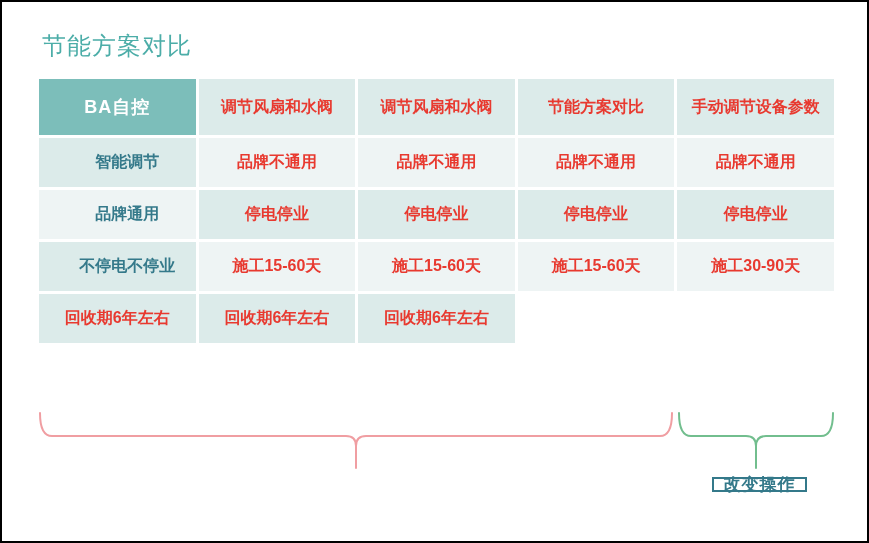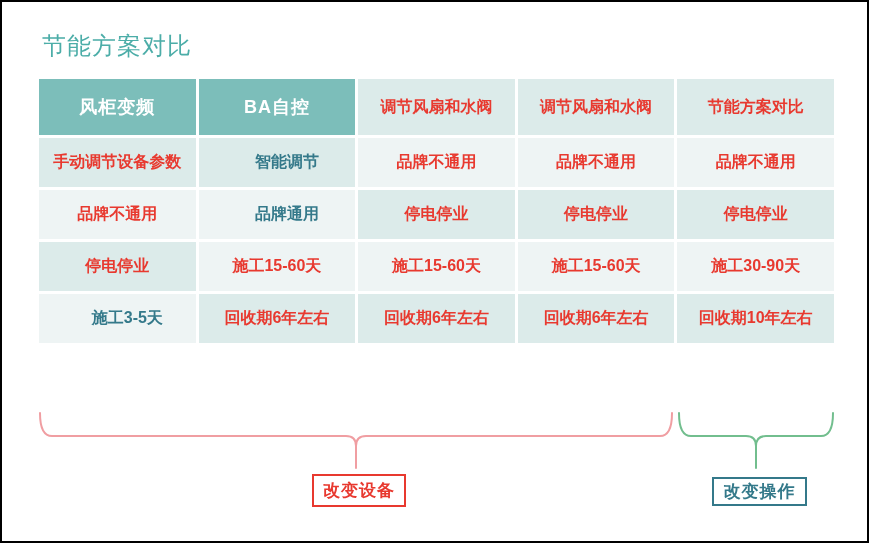--- a/index.html
+++ b/index.html
@@ -52,66 +52,61 @@
     background:#fff;
     font-size:17px;font-weight:bold;
     letter-spacing:1px;
   }
   .label-box.red{
     left:310px;top:472px;width:94px;height:33px;
     border:2px solid var(--red-text);
     color:var(--red-text);
   }
   .label-box.teal{
-    left:710px;top:475px;width:95px;height:29px;
+    left:710px;top:475px;width:95px;height:15px;
     border:2px solid var(--teal-text);
     color:var(--teal-text);
     align-items:center;
   }
 </style>
 </head>
 <body>
 
 <div class="frame" style="--title-color: #4cada8; --header-bg: #7cbeba; --row-odd: #dcebea; --row-even: #eef4f4; --red-text: #e8392f; --teal-text: #34798a; --brace-red: #f09ea2; --brace-green: #72be8e;">
   <h1 class="title">节能方案对比</h1>
 
   <div class="table" id="table">
-      <div class="cell head">风柜变频</div>
       <div class="cell head">BA自控</div>
       <div class="cell odd red">调节风扇和水阀</div>
       <div class="cell odd red">调节风扇和水阀</div>
       <div class="cell odd red">节能方案对比</div>
       <div class="cell odd red">手动调节设备参数</div>
       <div class="cell odd teal">智能调节</div>
       <div class="cell even red">品牌不通用</div>
       <div class="cell even red">品牌不通用</div>
       <div class="cell even red">品牌不通用</div>
       <div class="cell even red">品牌不通用</div>
       <div class="cell even teal">品牌通用</div>
       <div class="cell odd red">停电停业</div>
       <div class="cell odd red">停电停业</div>
       <div class="cell odd red">停电停业</div>
       <div class="cell odd red">停电停业</div>
+      <div class="cell odd teal">不停电不停业</div>
       <div class="cell even red">施工15-60天</div>
       <div class="cell even red">施工15-60天</div>
       <div class="cell even red">施工15-60天</div>
       <div class="cell even red">施工30-90天</div>
-      <div class="cell even teal">施工3-5天</div>
       <div class="cell odd red">回收期6年左右</div>
       <div class="cell odd red">回收期6年左右</div>
       <div class="cell odd red">回收期6年左右</div>
-      <div class="cell odd red">回收期10年左右</div>
     </div>
 
   <svg class="braces" width="869" height="543" viewBox="0 0 869 543">
     <path id="brace-red" d="M38 411 Q38 434 50 434 L344 434 Q354 434 354 444 L354 466
          M670 411 Q670 434 658 434 L364 434 Q354 434 354 444 L354 466" stroke="#f09ea2"></path>
     <path id="brace-green" d="M677 411 Q677 434 689 434 L744 434 Q754 434 754 444 L754 466
          M831 411 Q831 434 819 434 L764 434 Q754 434 754 444 L754 466" stroke="#72be8e"></path>
   </svg>
 
-  <div class="label-box red">
-    <span>改变设备</span>
-  </div>
   <div class="label-box teal">
     <span>改变操作</span>
   </div>
 </div>
 
 </body></html>

